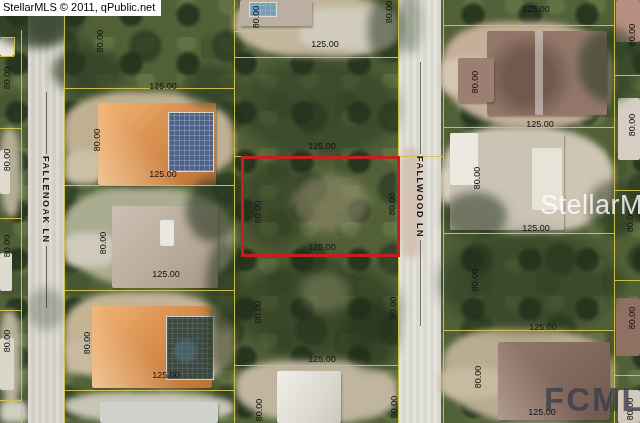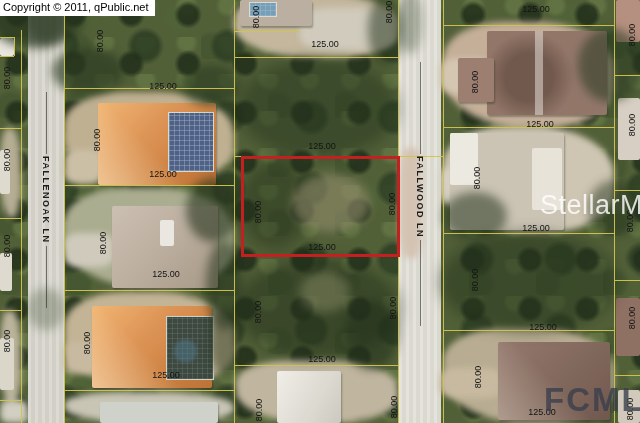--- a/index.html
+++ b/index.html
@@ -251,14 +251,14 @@
   </div>
   <div class="street" style="left:414px;top:62px;">
     <div class="dash" style="height:92px;"></div>
     <div class="name">FALLWOOD LN</div>
     <div class="dash" style="height:86px;"></div>
   </div>
 
   <div class="wm-stellar" style="left:540px;top:190px;">StellarMLS</div>
   <div class="wm-fcmls" style="left:544px;top:381px;">FCMLS</div>
 
-  <div class="copyright">Copyright © 2011, qPublic.net</div>
+  <div class="copyright">StellarMLS © 2011, qPublic.net</div>
 </div>
 
 </body></html>

